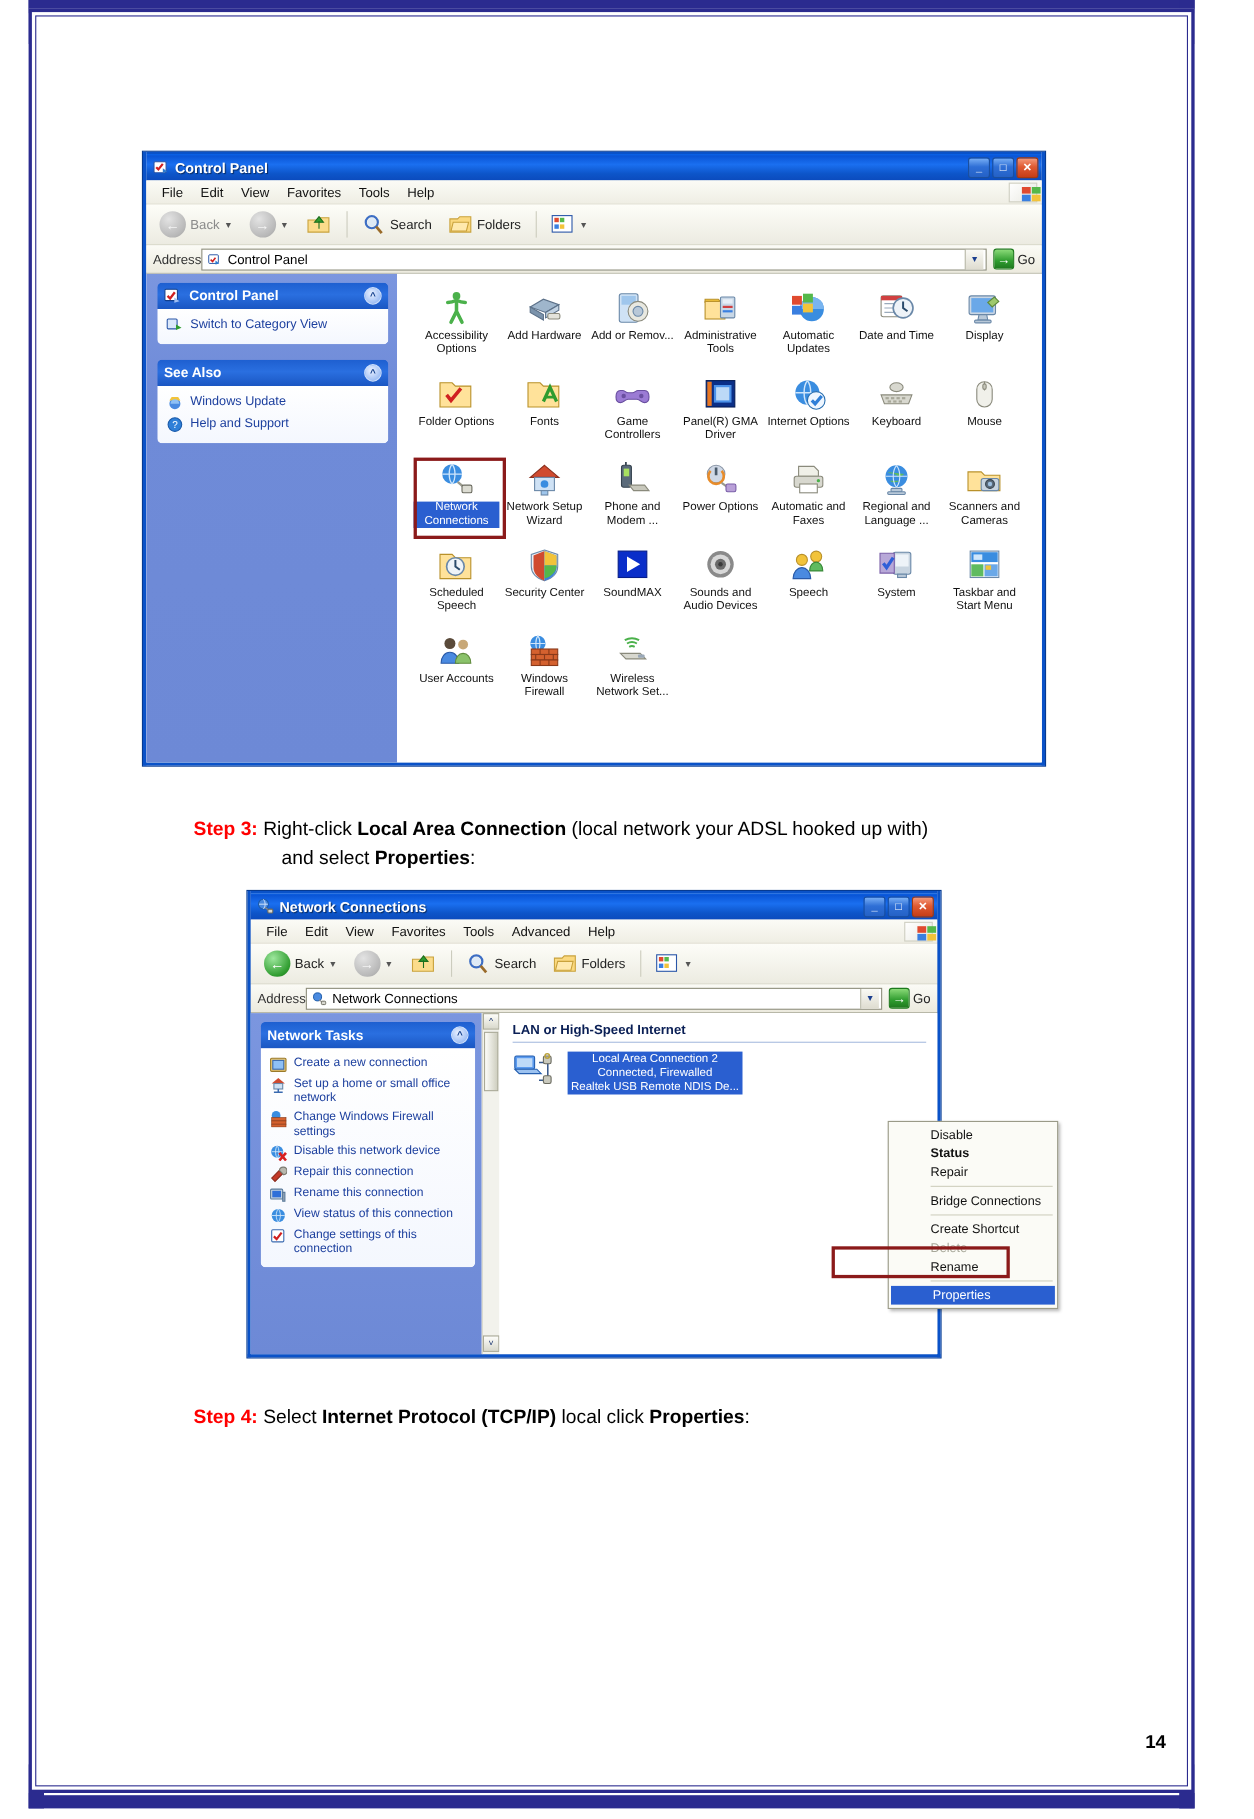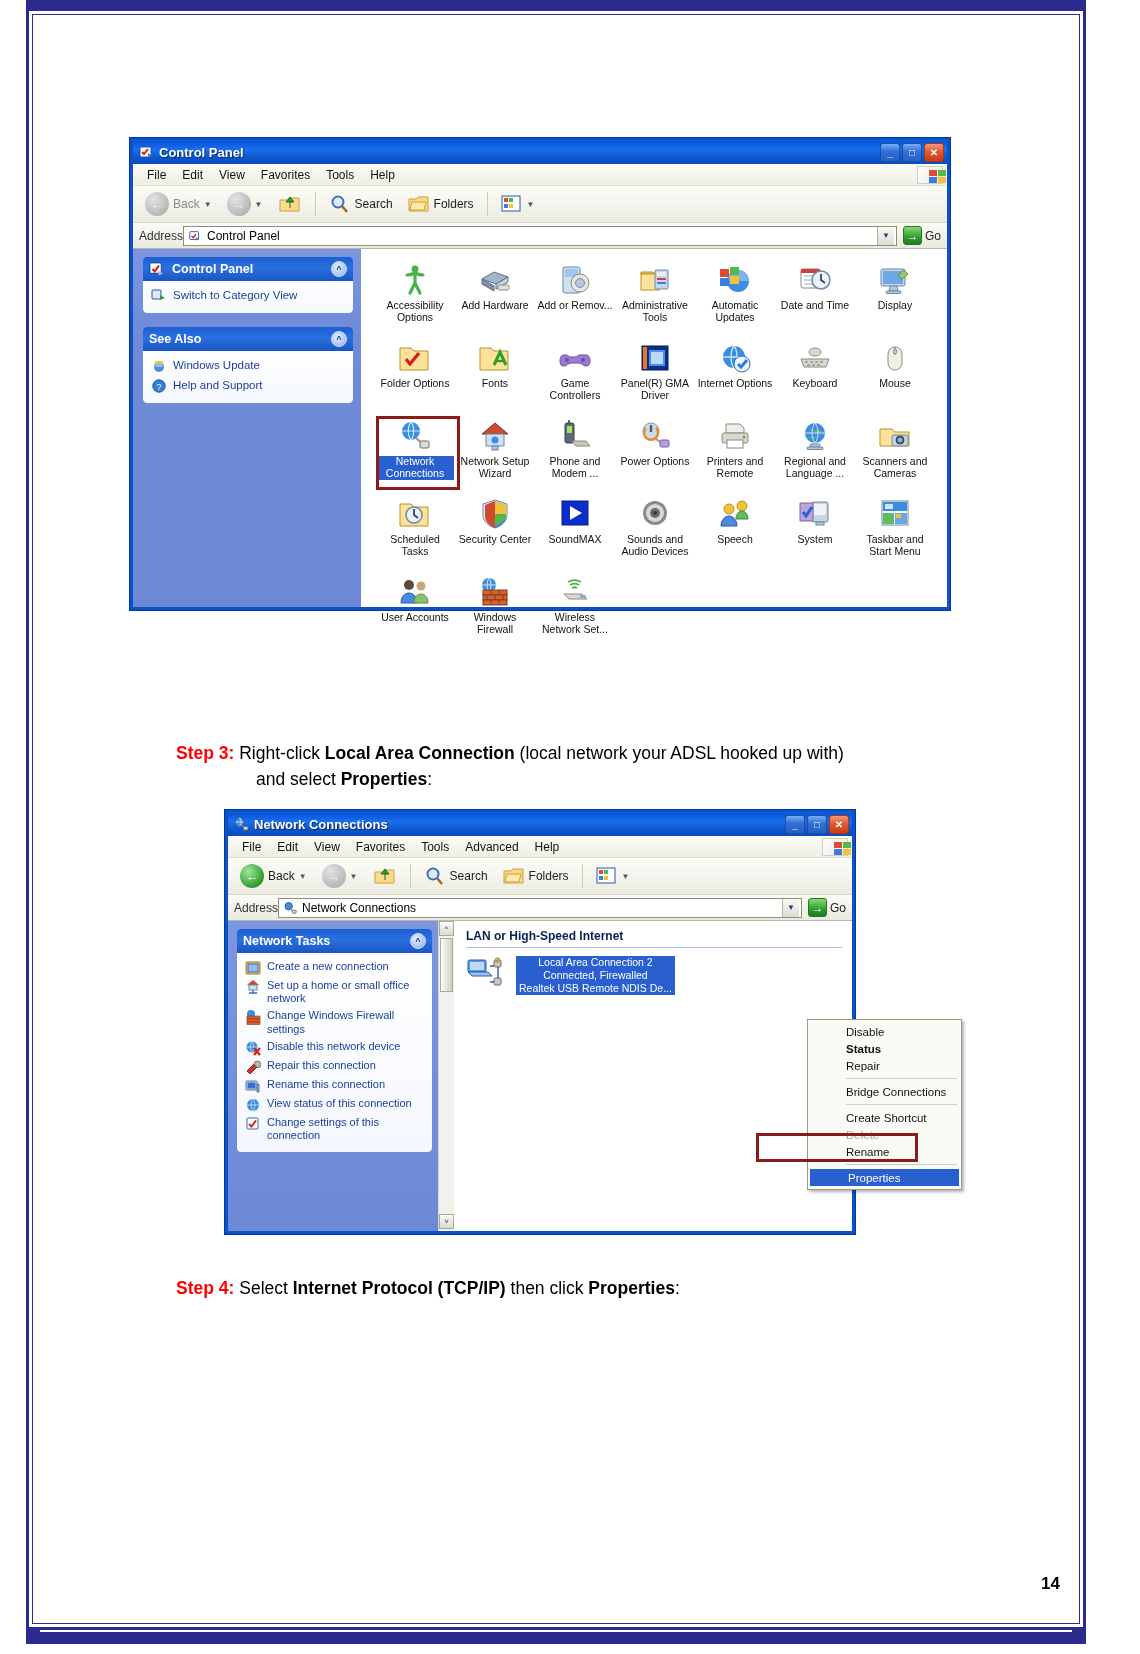--- a/index.html
+++ b/index.html
@@ -108,21 +108,21 @@
     font-size:8px;color:#1c3f8f;
   }
   .go-btn{ display:flex;align-items:center;gap:3px;padding:0 6px;font-size:12px;color:#222; }
   .go-icon{
     width:19px;height:19px;border:1px solid #1d7a1d;border-radius:3px;
     background:linear-gradient(180deg,#8ada78,#2f9c2f 60%,#1f7a1f);
     color:#fff;font-size:12px;font-weight:bold;display:flex;align-items:center;justify-content:center;
   }
 
   
-  #cpWindow{ left:130px; top:138px; width:820px; height:472px; }
+  #cpWindow{ left:130px; top:138px; width:820px; height:558px; }
   .cp-body{ display:flex; height:calc(100% - 111px); background:#fff; }
   .cp-sidebar{
     width:228px;flex:0 0 228px;
     background:linear-gradient(180deg,#7b96df 0%,#6f8bd8 25%,#6d89d6 100%);
     padding:8px 8px 0 10px;
   }
   .panel{ margin-bottom:14px; border-radius:4px; overflow:hidden; }
   .panel-head{
     height:24px;display:flex;align-items:center;gap:6px;padding:0 6px;
     background:linear-gradient(180deg,#1e5fd0,#2a6fe0 45%,#1a56c2);
@@ -569,21 +569,21 @@
               </svg></span>
             <span class="cap">Power Options</span>
           </div>
           <div class="cp-icon">
             <span class="glyph"><svg width="34" height="34" viewBox="0 0 34 34">
                 <path d="M8 5h14l4 4v5H8z" fill="#f0f0e8" stroke="#8a8a7c"></path>
                 <rect x="4" y="14" width="26" height="10" rx="2" fill="#d8d8cf" stroke="#8a8a7c"></rect>
                 <rect x="9" y="21" width="16" height="8" fill="#fff" stroke="#8a8a7c"></rect>
                 <circle cx="26" cy="18" r="1.5" fill="#4bb14b"></circle>
               </svg></span>
-            <span class="cap">Printers and Remote</span>
+            <span class="cap">Automatic and Faxes</span>
           </div>
           <div class="cp-icon">
             <span class="glyph"><svg width="34" height="34" viewBox="0 0 34 34">
                 <circle cx="17" cy="14" r="10" fill="#3a8de0"></circle>
                 <path d="M9 10c3 2 6 1 8 3s5 1 7-1" fill="#5fbb5f"></path>
                 <path d="M11 18c2 2 6 2 9 0" fill="#5fbb5f"></path>
                 <path d="M7 14h20M17 4c4 5 4 15 0 20M17 4c-4 5-4 15 0 20" stroke="#cfe6fb" fill="none" stroke-width="1"></path>
                 <rect x="12" y="25" width="10" height="3" rx="1" fill="#b8c8d8" stroke="#6a88a8"></rect>
                 <rect x="9" y="28" width="16" height="2.5" rx="1" fill="#b8c8d8" stroke="#6a88a8"></rect>
               </svg></span>
@@ -597,21 +597,21 @@
                 <circle cx="22" cy="21" r="2" fill="#9ec0e0"></circle>
               </svg></span>
             <span class="cap">Scanners and Cameras</span>
           </div>
           <div class="cp-icon">
             <span class="glyph"><svg width="34" height="34" viewBox="0 0 34 34">
                 <path d="M2 7h11l3 3h14v19H2z" fill="#ffe29a" stroke="#b9912a"></path>
                 <circle cx="16" cy="18" r="8" fill="#eef3f8" stroke="#6a88a8" stroke-width="1.5"></circle>
                 <path d="M16 12v6l4 3" stroke="#2a4a6a" stroke-width="1.8" fill="none"></path>
               </svg></span>
-            <span class="cap">Scheduled Tasks</span>
+            <span class="cap">Scheduled Speech</span>
           </div>
           <div class="cp-icon">
             <span class="glyph"><svg width="34" height="34" viewBox="0 0 34 34">
                 <path d="M17 3l12 4v11c0 7-6 11-12 13C11 29 5 25 5 18V7z" fill="#e8eef6" stroke="#6a88a8"></path>
                 <path d="M17 4v27c-5-2-10-6-10-12V8z" fill="#d04a2f"></path>
                 <path d="M17 4l11 4v11c0 6-5 10-11 12z" fill="#3a7fe0"></path>
                 <path d="M17 4v13h11V8z" fill="#f2c33a"></path>
                 <path d="M17 17h11c0 6-5 10-11 12z" fill="#55b84a"></path>
               </svg></span>
             <span class="cap">Security Center</span>
@@ -938,16 +938,16 @@
           <div class="ctx-item">Rename</div>
           <div class="ctx-sep"></div>
           <div class="ctx-item highlight">Properties</div>
         </div>
       <div class="ctx-highlight-box"></div>
     </div>
   </div>
 </div>
 
 <div class="step" id="step4">
-  <span class="sn">Step 4:</span><span> Select </span><b>Internet Protocol (TCP/IP)</b><span> then click </span><b>Properties</b><span>:</span>
+  <span class="sn">Step 4:</span><span> Select </span><b>Internet Protocol (TCP/IP)</b><span> local click </span><b>Properties</b><span>:</span>
 </div>
 
 <div class="pagenum">14</div>
 
 </body></html>

